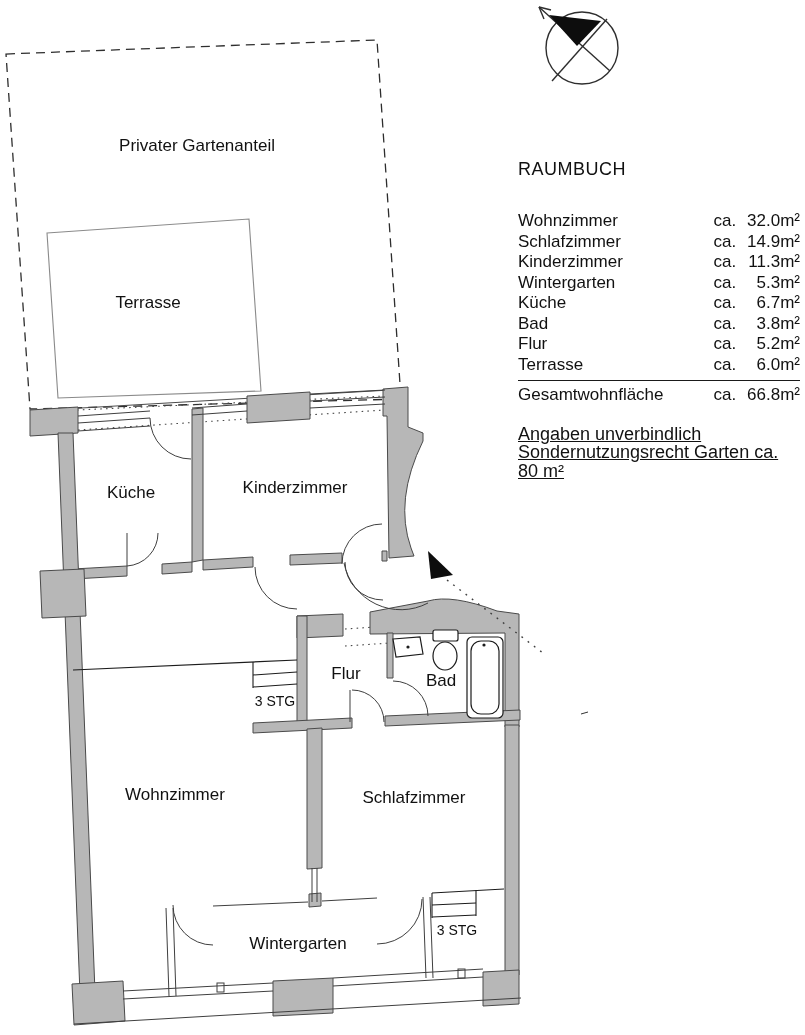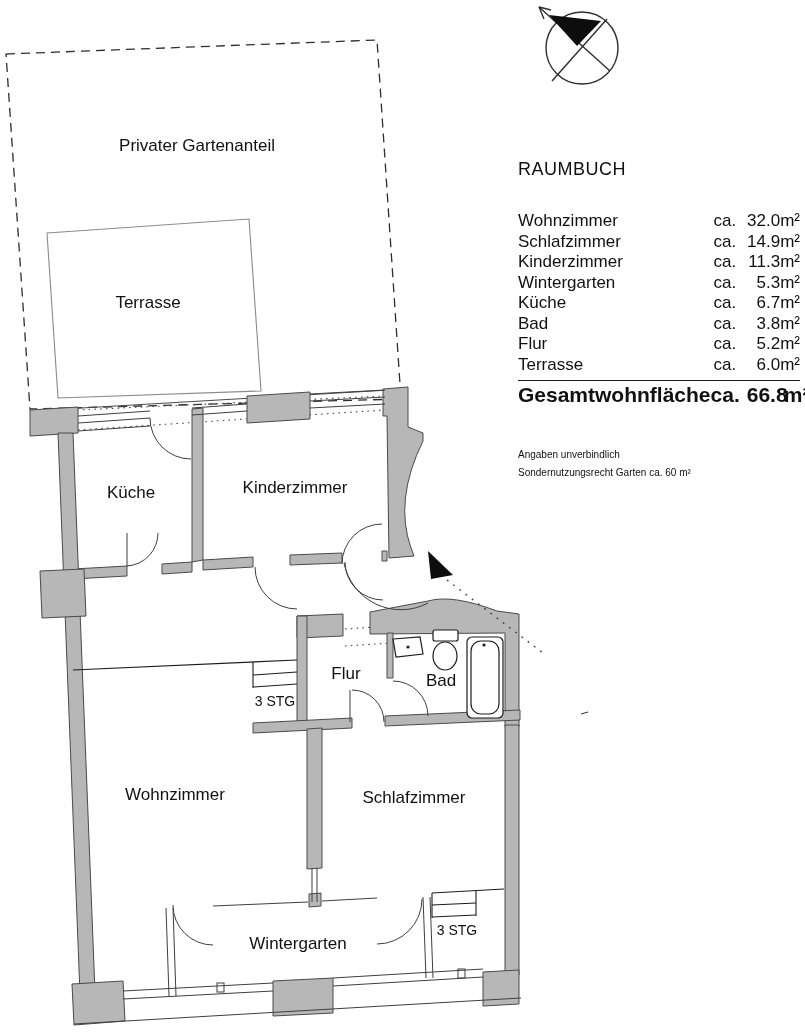--- a/index.html
+++ b/index.html
@@ -11,22 +11,22 @@
   .raumbuch{position:absolute;left:518px;top:143px;width:282px;}
   .rb-title{font-size:18px;letter-spacing:.5px;margin:16px 0 31px 0;font-weight:400;}
   .rb-rows{margin:0;}
   .rb-row{display:flex;justify-content:space-between;align-items:baseline;
           font-size:17px;line-height:20.5px;}
   .rb-room{white-space:nowrap;}
   .rb-val{display:flex;align-items:flex-start;white-space:nowrap;}
   .rb-ca{margin-right:7px;}
   .rb-num{display:inline-block;width:37px;text-align:right;}
   .rb-rule{border:0;border-top:1.6px solid #1a1a1a;margin:5px 0 4px 0;}
-  .rb-total .rb-row{font-size:21px;font-weight:bold;}
-  .rb-notes{margin-top:40px;font-size:10px;line-height:18.5px;}
+  .rb-total .rb-row{font-size:17px;}
+  .rb-notes{margin-top:19px;font-size:18px;line-height:18.5px;text-decoration:underline;}
 </style>
 </head>
 <body>
 
 <svg id="plan-svg" width="805" height="1035" viewBox="0 0 805 1035" xmlns="http://www.w3.org/2000/svg">
 
   <polygon points="6,54 377,40 401,399 30,409" fill="#ffffff" stroke="#2e2e2e" stroke-width="1.3" stroke-dasharray="9,6"></polygon>
 
   <polygon points="47,233 249,219 261,391 58,398" fill="#ffffff" stroke="#8a8a8a" stroke-width="1.1"></polygon>
 
@@ -267,15 +267,15 @@
       <span class="rb-val">
           <span class="rb-ca">ca.</span>
           <span class="rb-num">66.8</span>
           <span>m²</span>
         </span>
     </div>
   </div>
 
   <div class="rb-notes">
     <div>Angaben unverbindlich</div>
-    <div>Sondernutzungsrecht Garten ca. 60 m²</div>
+    <div>Sondernutzungsrecht Garten ca. 80 m²</div>
   </div>
 </div>
 
 </body></html>

